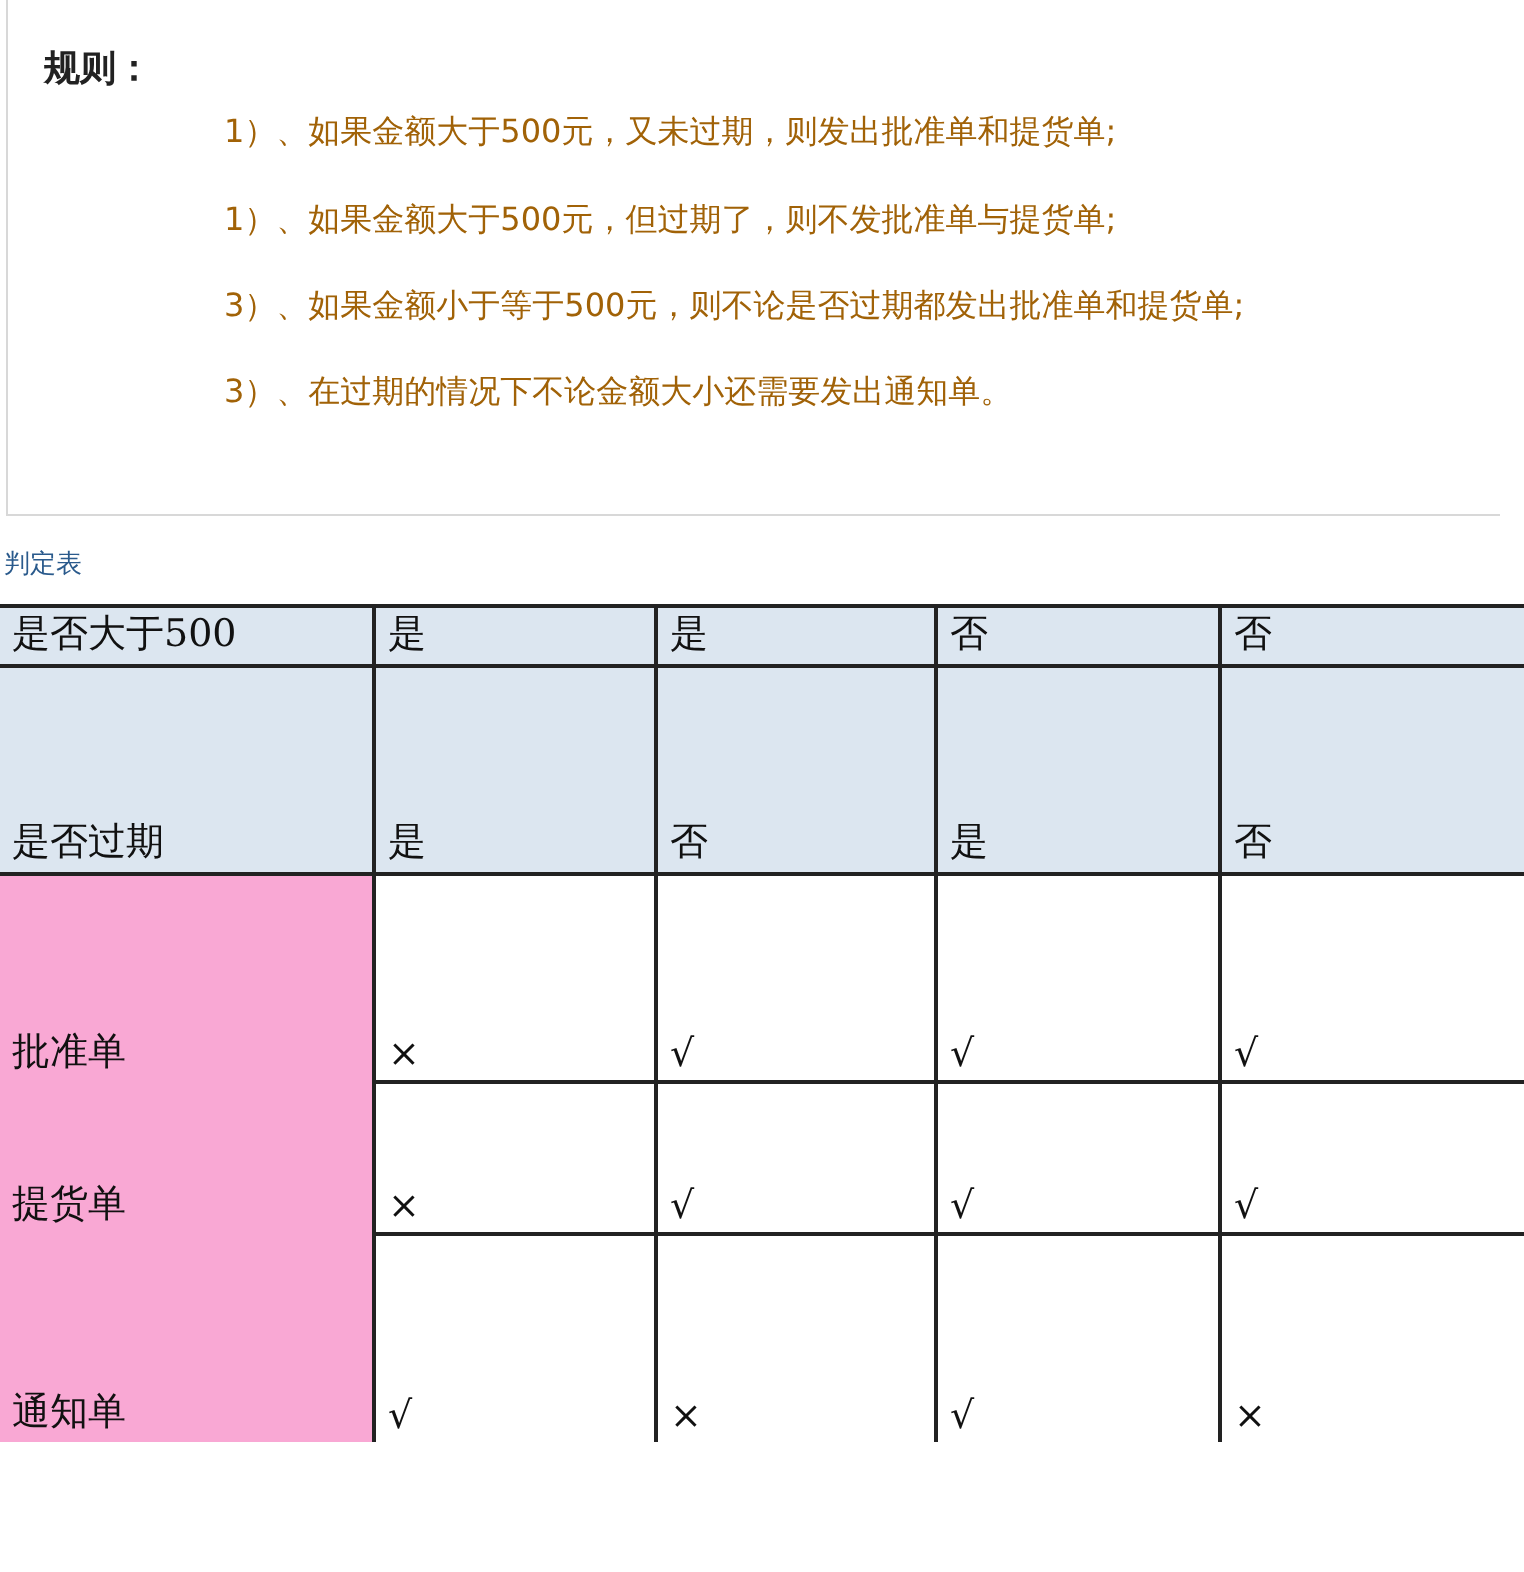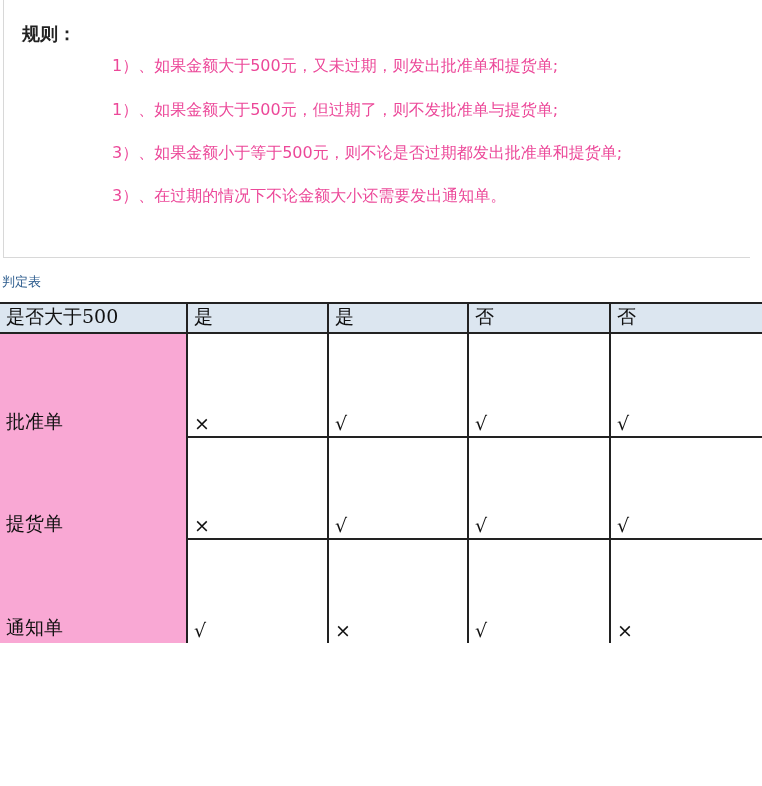--- a/index.html
+++ b/index.html
@@ -1,19 +1,19 @@
 <!DOCTYPE html>
 <html><head>
 <meta charset="utf-8">
 <style>
   html, body { margin:0; padding:0; background:#ffffff; }
   body { width:762px; height:786px; position:relative; overflow:hidden; font-family:"DejaVu Sans", sans-serif; }
   .rules-box { position:absolute; left:3px; top:0; width:747px; height:258px; border-left:1px solid #d8d8d8; border-bottom:1px solid #d8d8d8; box-sizing:border-box; }
   .rules-title { position:absolute; left:22px; top:22px; font-size:18px; font-weight:bold; color:#222; }
-  .rule { position:absolute; left:112px; font-size:16px; color:#ec4899; white-space:nowrap; }
+  .rule { position:absolute; left:112px; font-size:16px; color:#a16207; white-space:nowrap; }
   .caption { position:absolute; left:2px; font-size:13px; color:#2a5a8c; }
   table.dt { position:absolute; left:0; top:302px; border-collapse:collapse; font-family:"DejaVu Serif", serif; font-size:19px; color:#111; table-layout:fixed; }
   table.dt td { border:2px solid #222; padding:0 4px 2px 6px; vertical-align:bottom; box-sizing:border-box; }
   table.dt td.h { background:#dce6f0; }
   table.dt td.lbl { background:#f9a8d4; border-top:none; border-bottom:none; border-left:none; }
   table.dt tr td:first-child { border-left:none; }
   table.dt tr td:last-child { border-right:none; }
   .tail { position:absolute; left:0; top:752px; width:762px; height:34px; background:#fff; }
 </style>
 </head>
@@ -38,27 +38,34 @@
     </colgroup>
   <tbody>
       <tr style="height:28px">
     <td class="h">是否大于500</td>
     <td class="h">是</td>
     <td class="h">是</td>
     <td class="h">否</td>
     <td class="h">否</td>
   </tr>
   <tr style="height:104px">
+    <td class="h">是否过期</td>
+    <td class="h">是</td>
+    <td class="h">否</td>
+    <td class="h">是</td>
+    <td class="h">否</td>
+  </tr>
+  <tr style="height:104px">
     <td class="lbl">批准单</td>
     <td>×</td>
     <td>√</td>
     <td>√</td>
     <td>√</td>
   </tr>
-  <tr style="height:102px">
+  <tr style="height:76px">
     <td class="lbl">提货单</td>
     <td>×</td>
     <td>√</td>
     <td>√</td>
     <td>√</td>
   </tr>
   <tr style="height:104px">
     <td class="lbl">通知单</td>
     <td style="border-bottom:none">√</td>
     <td style="border-bottom:none">×</td>

